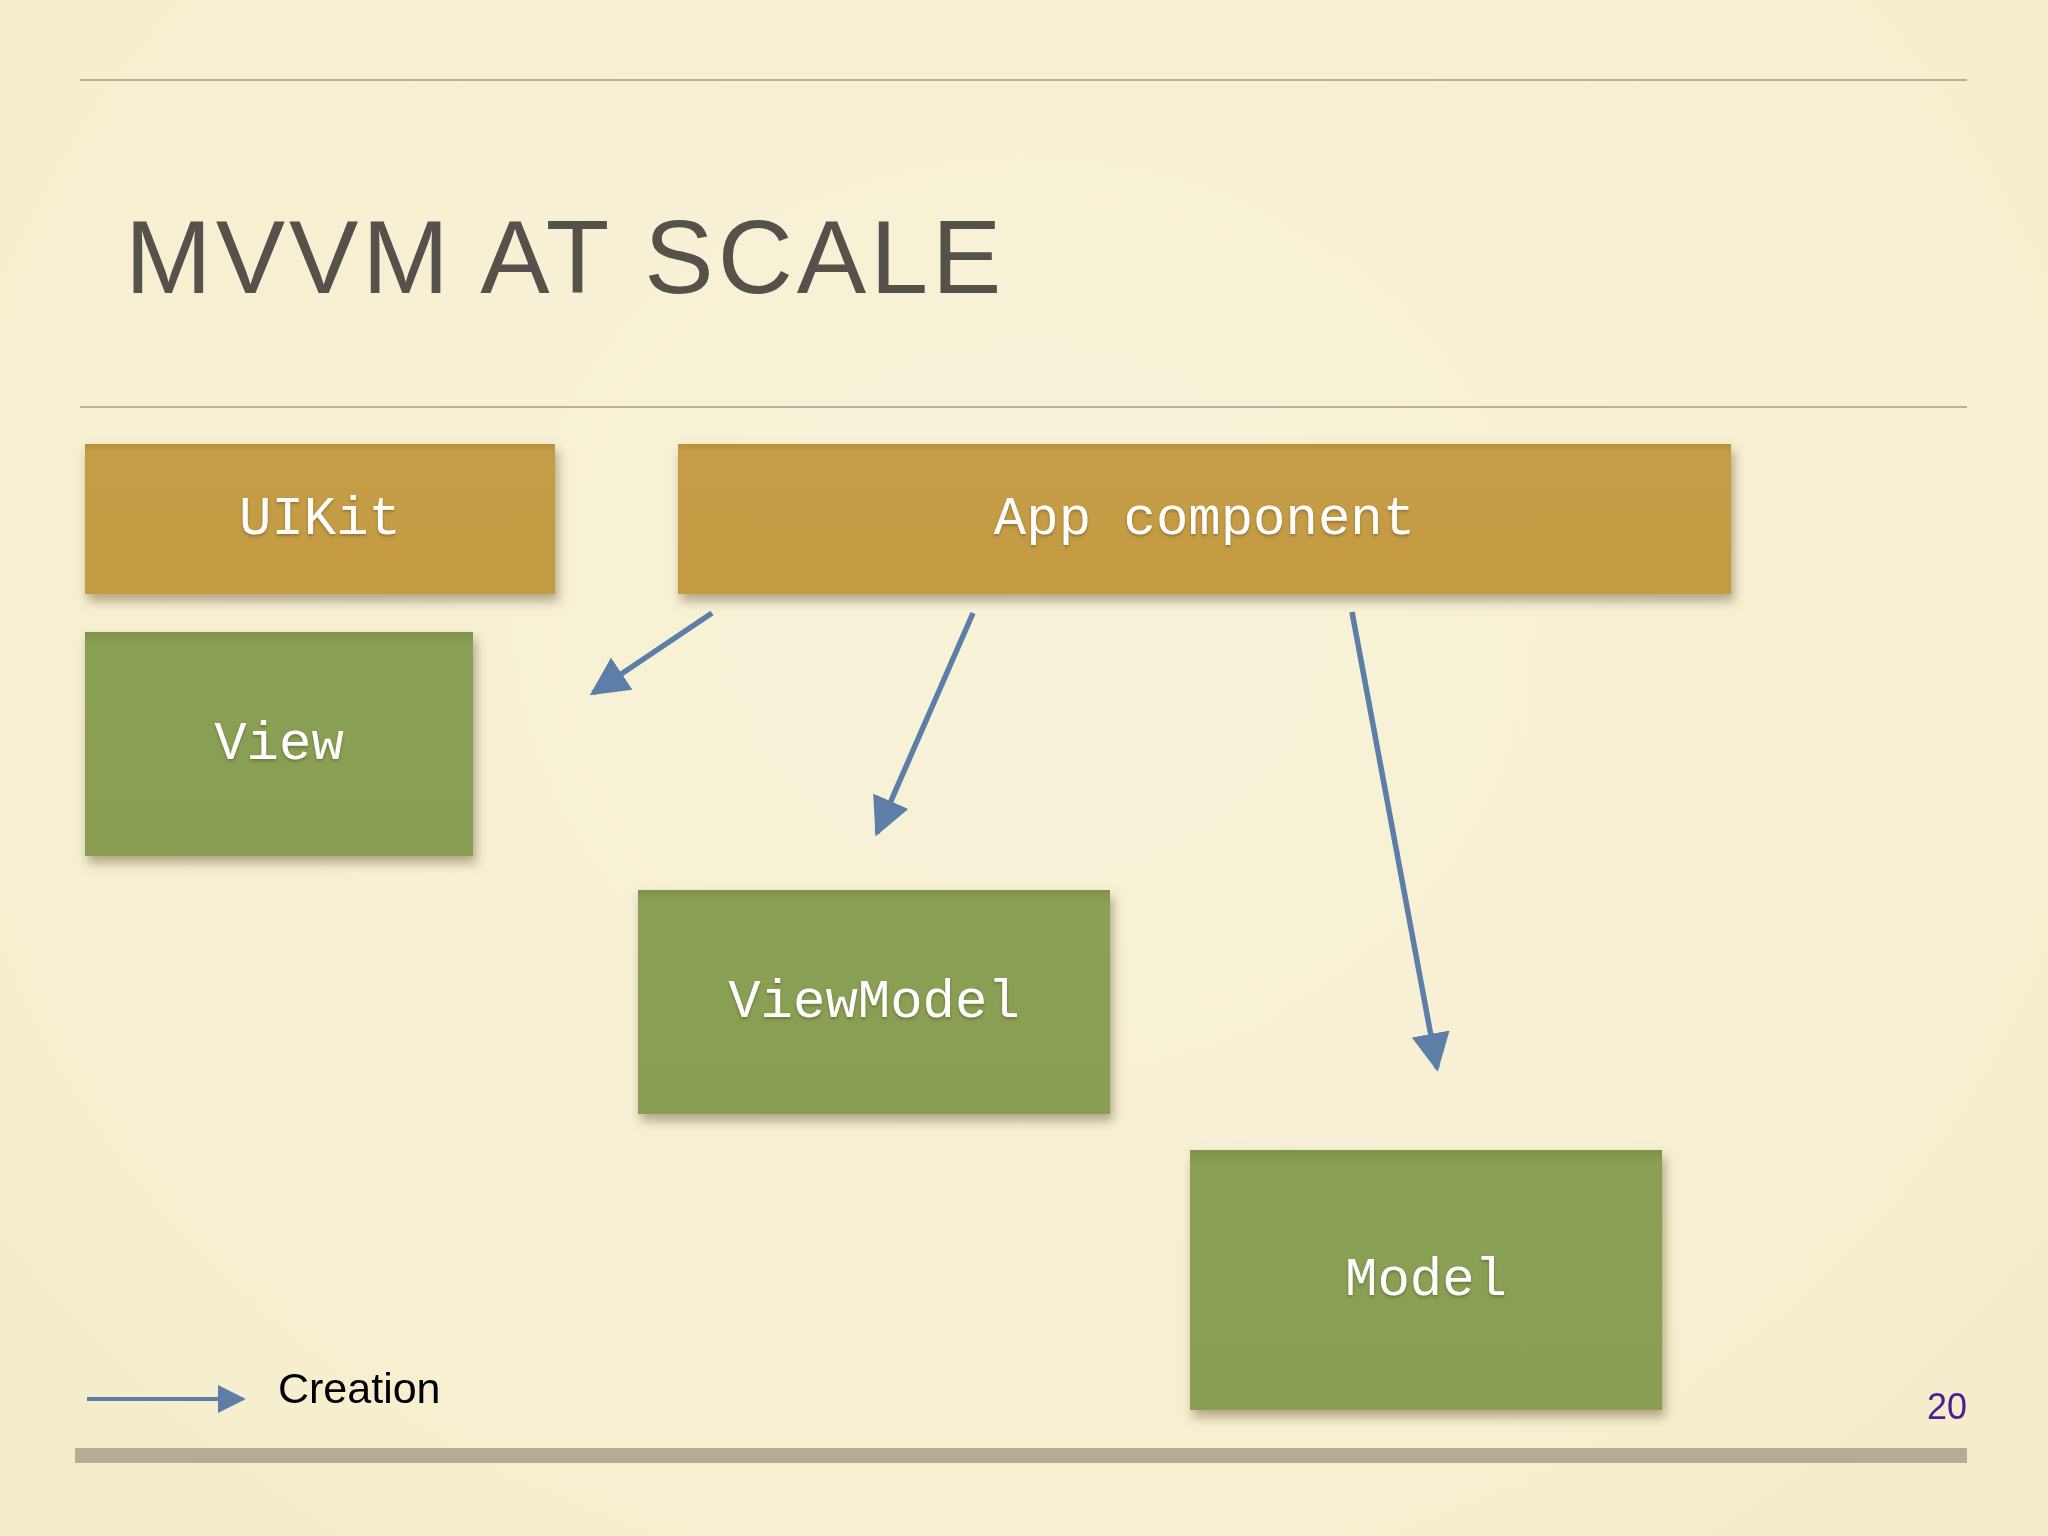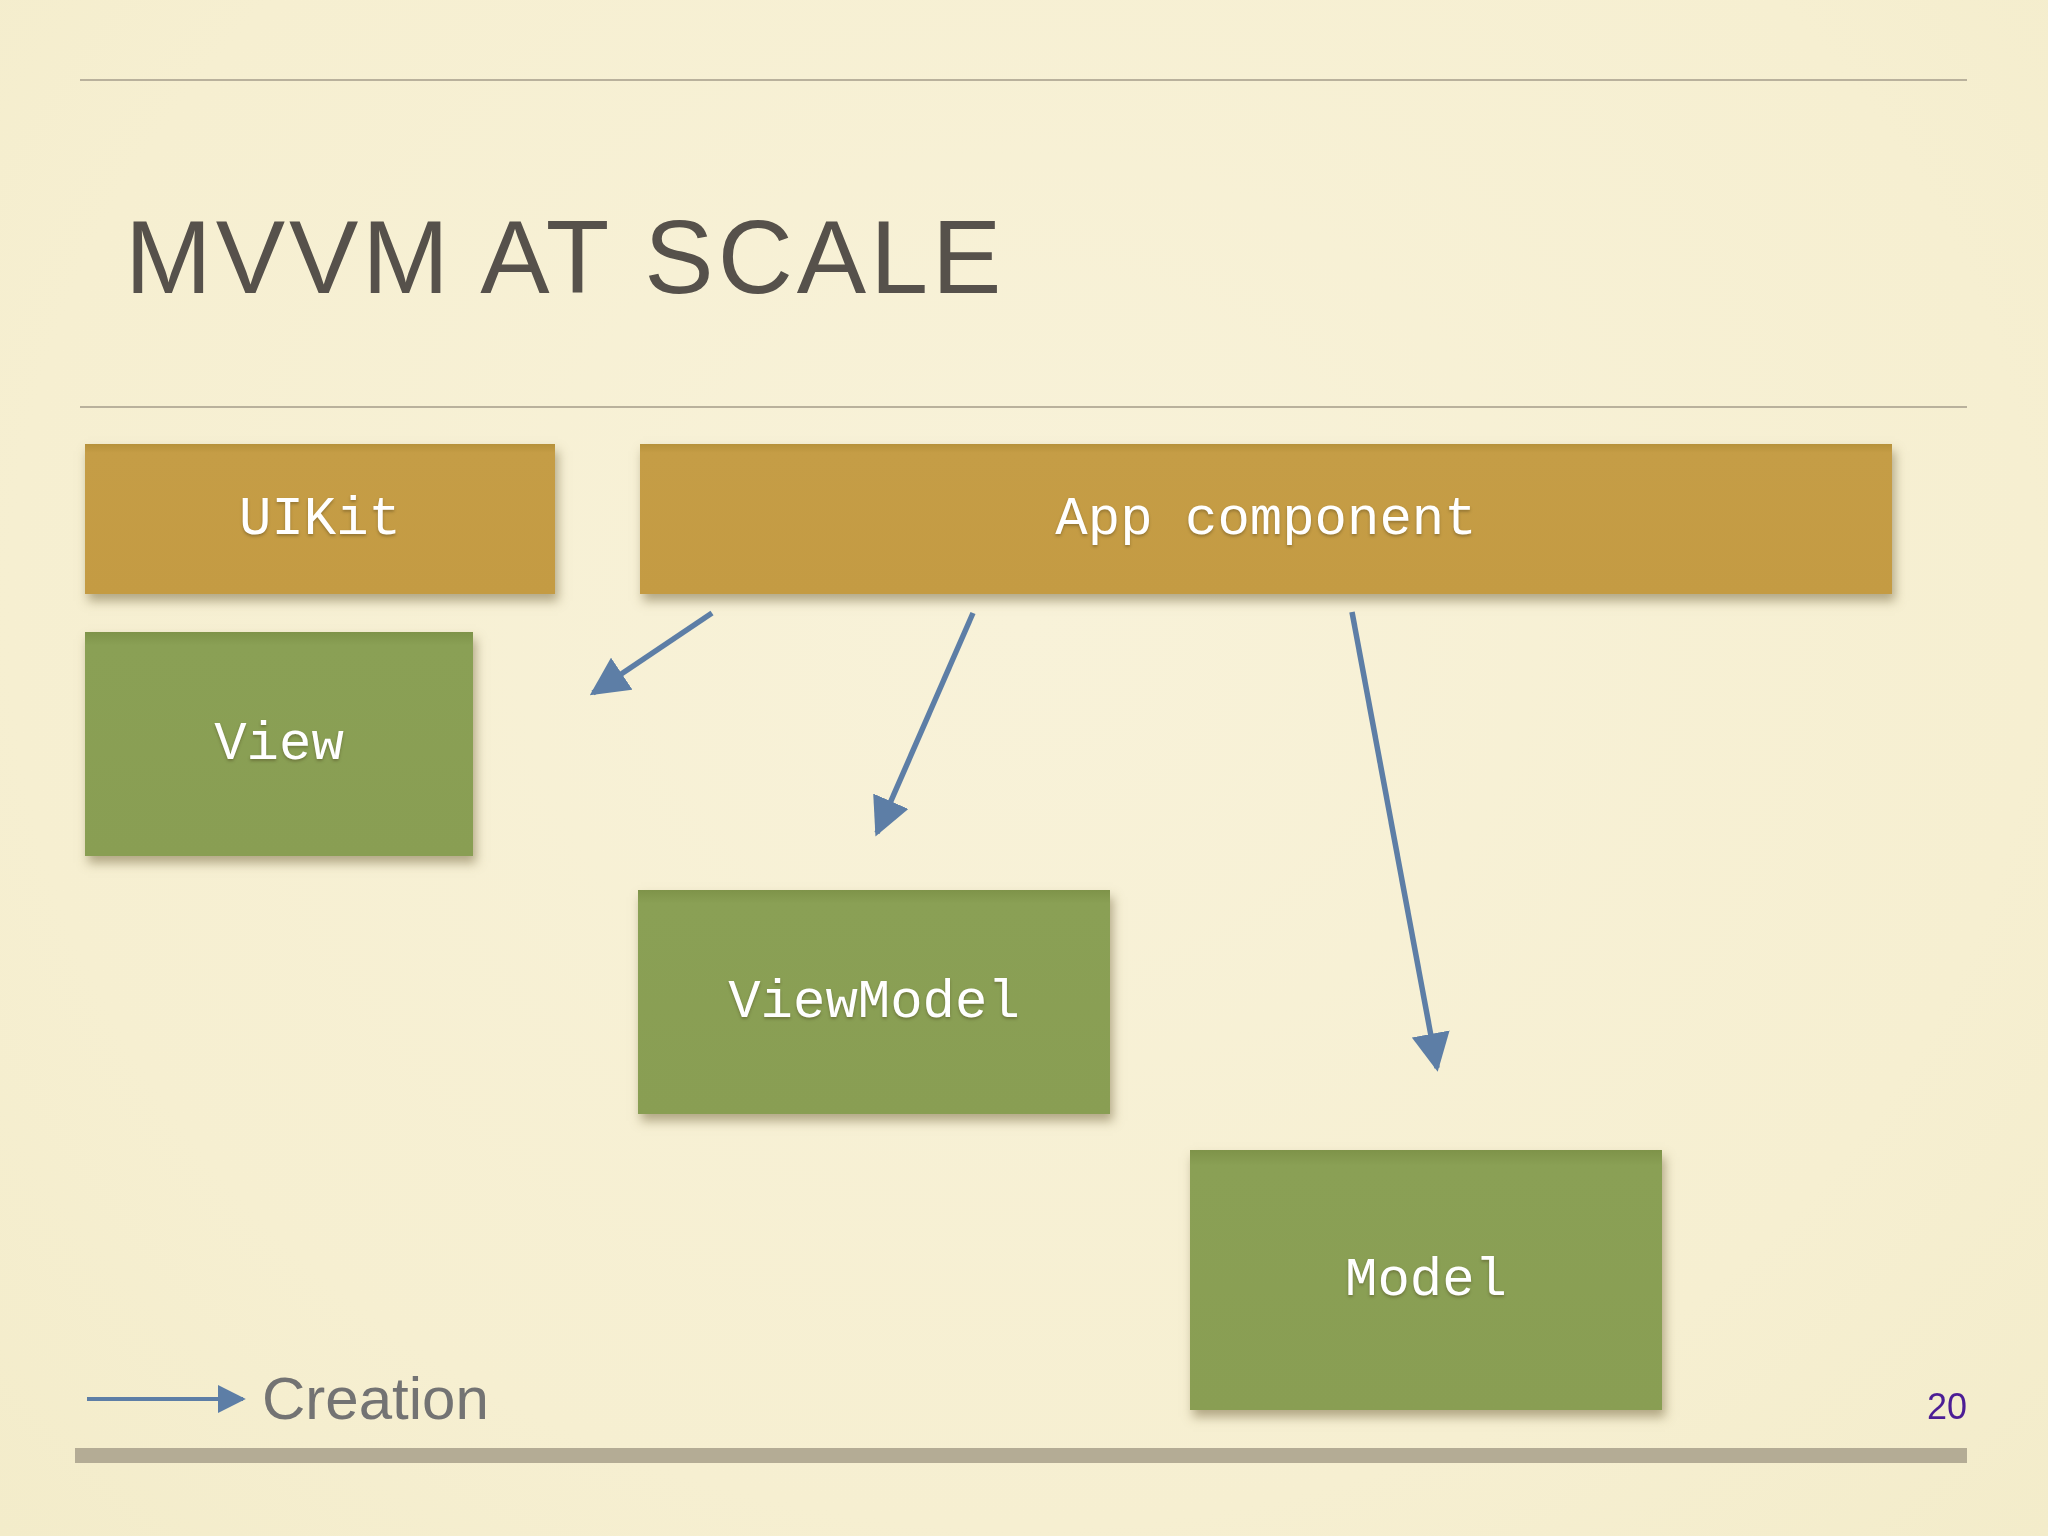--- a/index.html
+++ b/index.html
@@ -27,31 +27,31 @@
     box-shadow:3px 7px 10px rgba(110,95,55,0.5);
     font-family:Liberation Mono, monospace;
   }
   .node.gold{
     background:linear-gradient(180deg,#b6913a 0%,#c59d46 6%,#c49b43 100%);
   }
   .node.green{
     background:linear-gradient(180deg,#7e9349 0%,#8aa055 6%,#899e53 100%);
   }
   #node-uikit{left:85px;top:444px;width:470px;height:150px;}
-  #node-app-component{left:640px;top:444px;width:1252px;height:150px;}
+  #node-app-component{left:678px;top:444px;width:1053px;height:150px;}
   #node-view{left:85px;top:632px;width:388px;height:224px;}
   #node-viewmodel{left:638px;top:890px;width:472px;height:224px;}
   #node-model{left:1190px;top:1150px;width:472px;height:260px;}
   svg.arrows{
     position:absolute;left:0;top:0;width:2048px;height:1536px;
     pointer-events:none;
   }
   .legend-label{
-    position:absolute;left:262px;top:1364px;
-    font-size:60px;color:#737373;white-space:nowrap;
+    position:absolute;left:278px;top:1364px;
+    font-size:43px;color:#000000;white-space:nowrap;
   }
   .page-number{
     position:absolute;right:81px;top:1386px;
     font-size:36px;color:#4c1d95;
   }
   .bottom-bar{
     position:absolute;left:75px;top:1448px;width:1892px;height:15px;
     background:#b4ac95;
   }
 </style>

